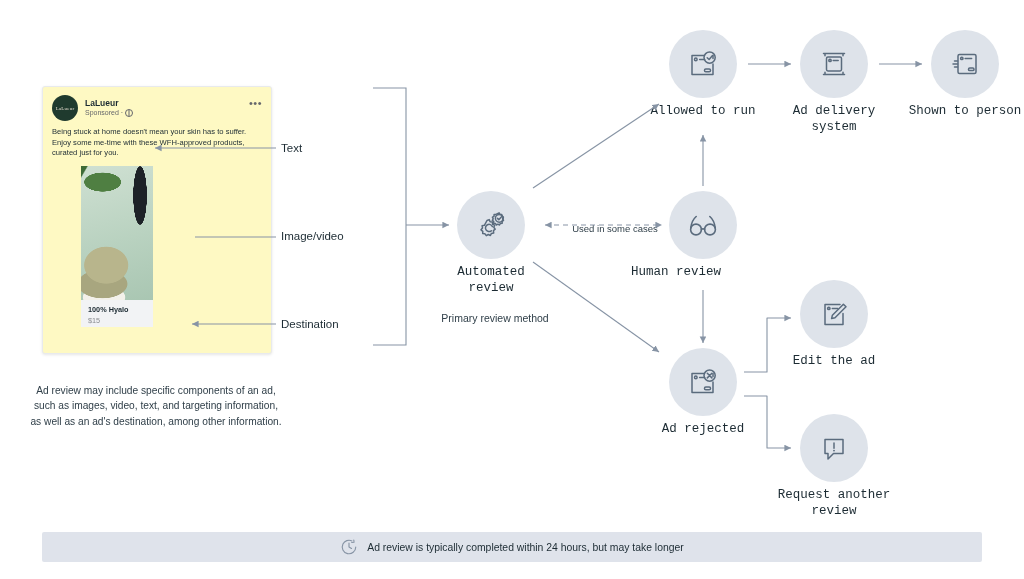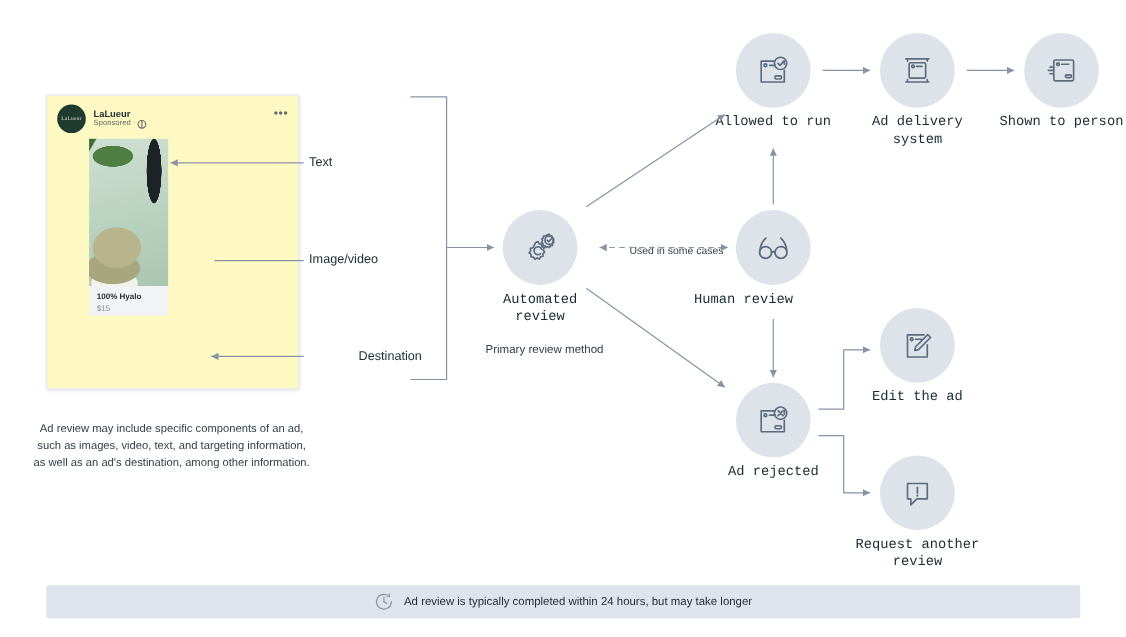--- a/index.html
+++ b/index.html
@@ -257,37 +257,38 @@
         <div class="ad-page-name">LaLueur</div>
         <div class="ad-sponsored">
           <span>Sponsored</span>
           <span>·</span>
           <span class="globe"></span>
         </div>
       </div>
       <div class="ad-dots">•••</div>
     </div>
 
+    <div class="ad-body">Being stuck at home doesn't mean your skin has to suffer. Enjoy some me-time with these WFH-approved products, curated just for you.</div>
 
     <div class="ad-media">
       <div class="tile side">
         <div class="tile-img photo-serum"></div>
         <div class="tile-meta">
           <div class="prod-name">100% Hyalo</div>
           <div class="prod-price">$15</div>
         </div>
       </div>
     </div>
   </div>
 
   <div id="ad-submitted-desc">Ad review may include specific components of an ad, such as images, video, text, and targeting information, as well as an ad's destination, among other information.</div>
 
   <div class="callout" style="left:281px; top:142px;">Text</div>
   <div class="callout" style="left:281px; top:230px;">Image/video</div>
-  <div class="callout" style="left:281px; top:318px;margin-left:45px;">Destination</div>
+  <div class="callout" style="left:281px; top:318px;">Destination</div>
 
   <div class="node-circle" style="left:457px; top:191px;">
     <svg width="40" height="40" viewBox="0 0 40 40" fill="none" stroke="#5a6b7d" stroke-width="1.5">
       <path d="M16 15.5 l2.2-.9 .9 2.1 2.3 .2 .2 2.3 2.1 .9 -.9 2.2 1.4 1.9 -1.8 1.5 .3 2.3 -2.3 .4 -1 2.1 -2.1-1 -2 1.2 -1.3-1.9 -2.3-.2 .1-2.3 -1.8-1.5 1.5-1.8 -.4-2.3 2.3-.4z" stroke-linejoin="round"></path>
       <path d="M21.4 21.6a3.6 3.6 0 1 0 -1.1 4.2" stroke-linecap="round"></path>
       <path d="M26.5 8.6l1.6-.8 .8 1.6 1.8 .2 .1 1.8 1.6 .8 -.8 1.6 .9 1.5 -1.4 1.1 .1 1.8 -1.8 .2 -.9 1.6 -1.6-.8 -1.6 .8 -.9-1.6 -1.8-.2 .1-1.8 -1.4-1.1 .9-1.5 -.8-1.6 1.6-.8 .1-1.8 1.8-.2z" stroke-linejoin="round"></path>
       <circle cx="28.3" cy="13.3" r="3.9"></circle>
       <path d="M26.5 13.4l1.3 1.3 2.5-2.7" stroke-linecap="round" stroke-linejoin="round"></path>
     </svg>
   </div>

